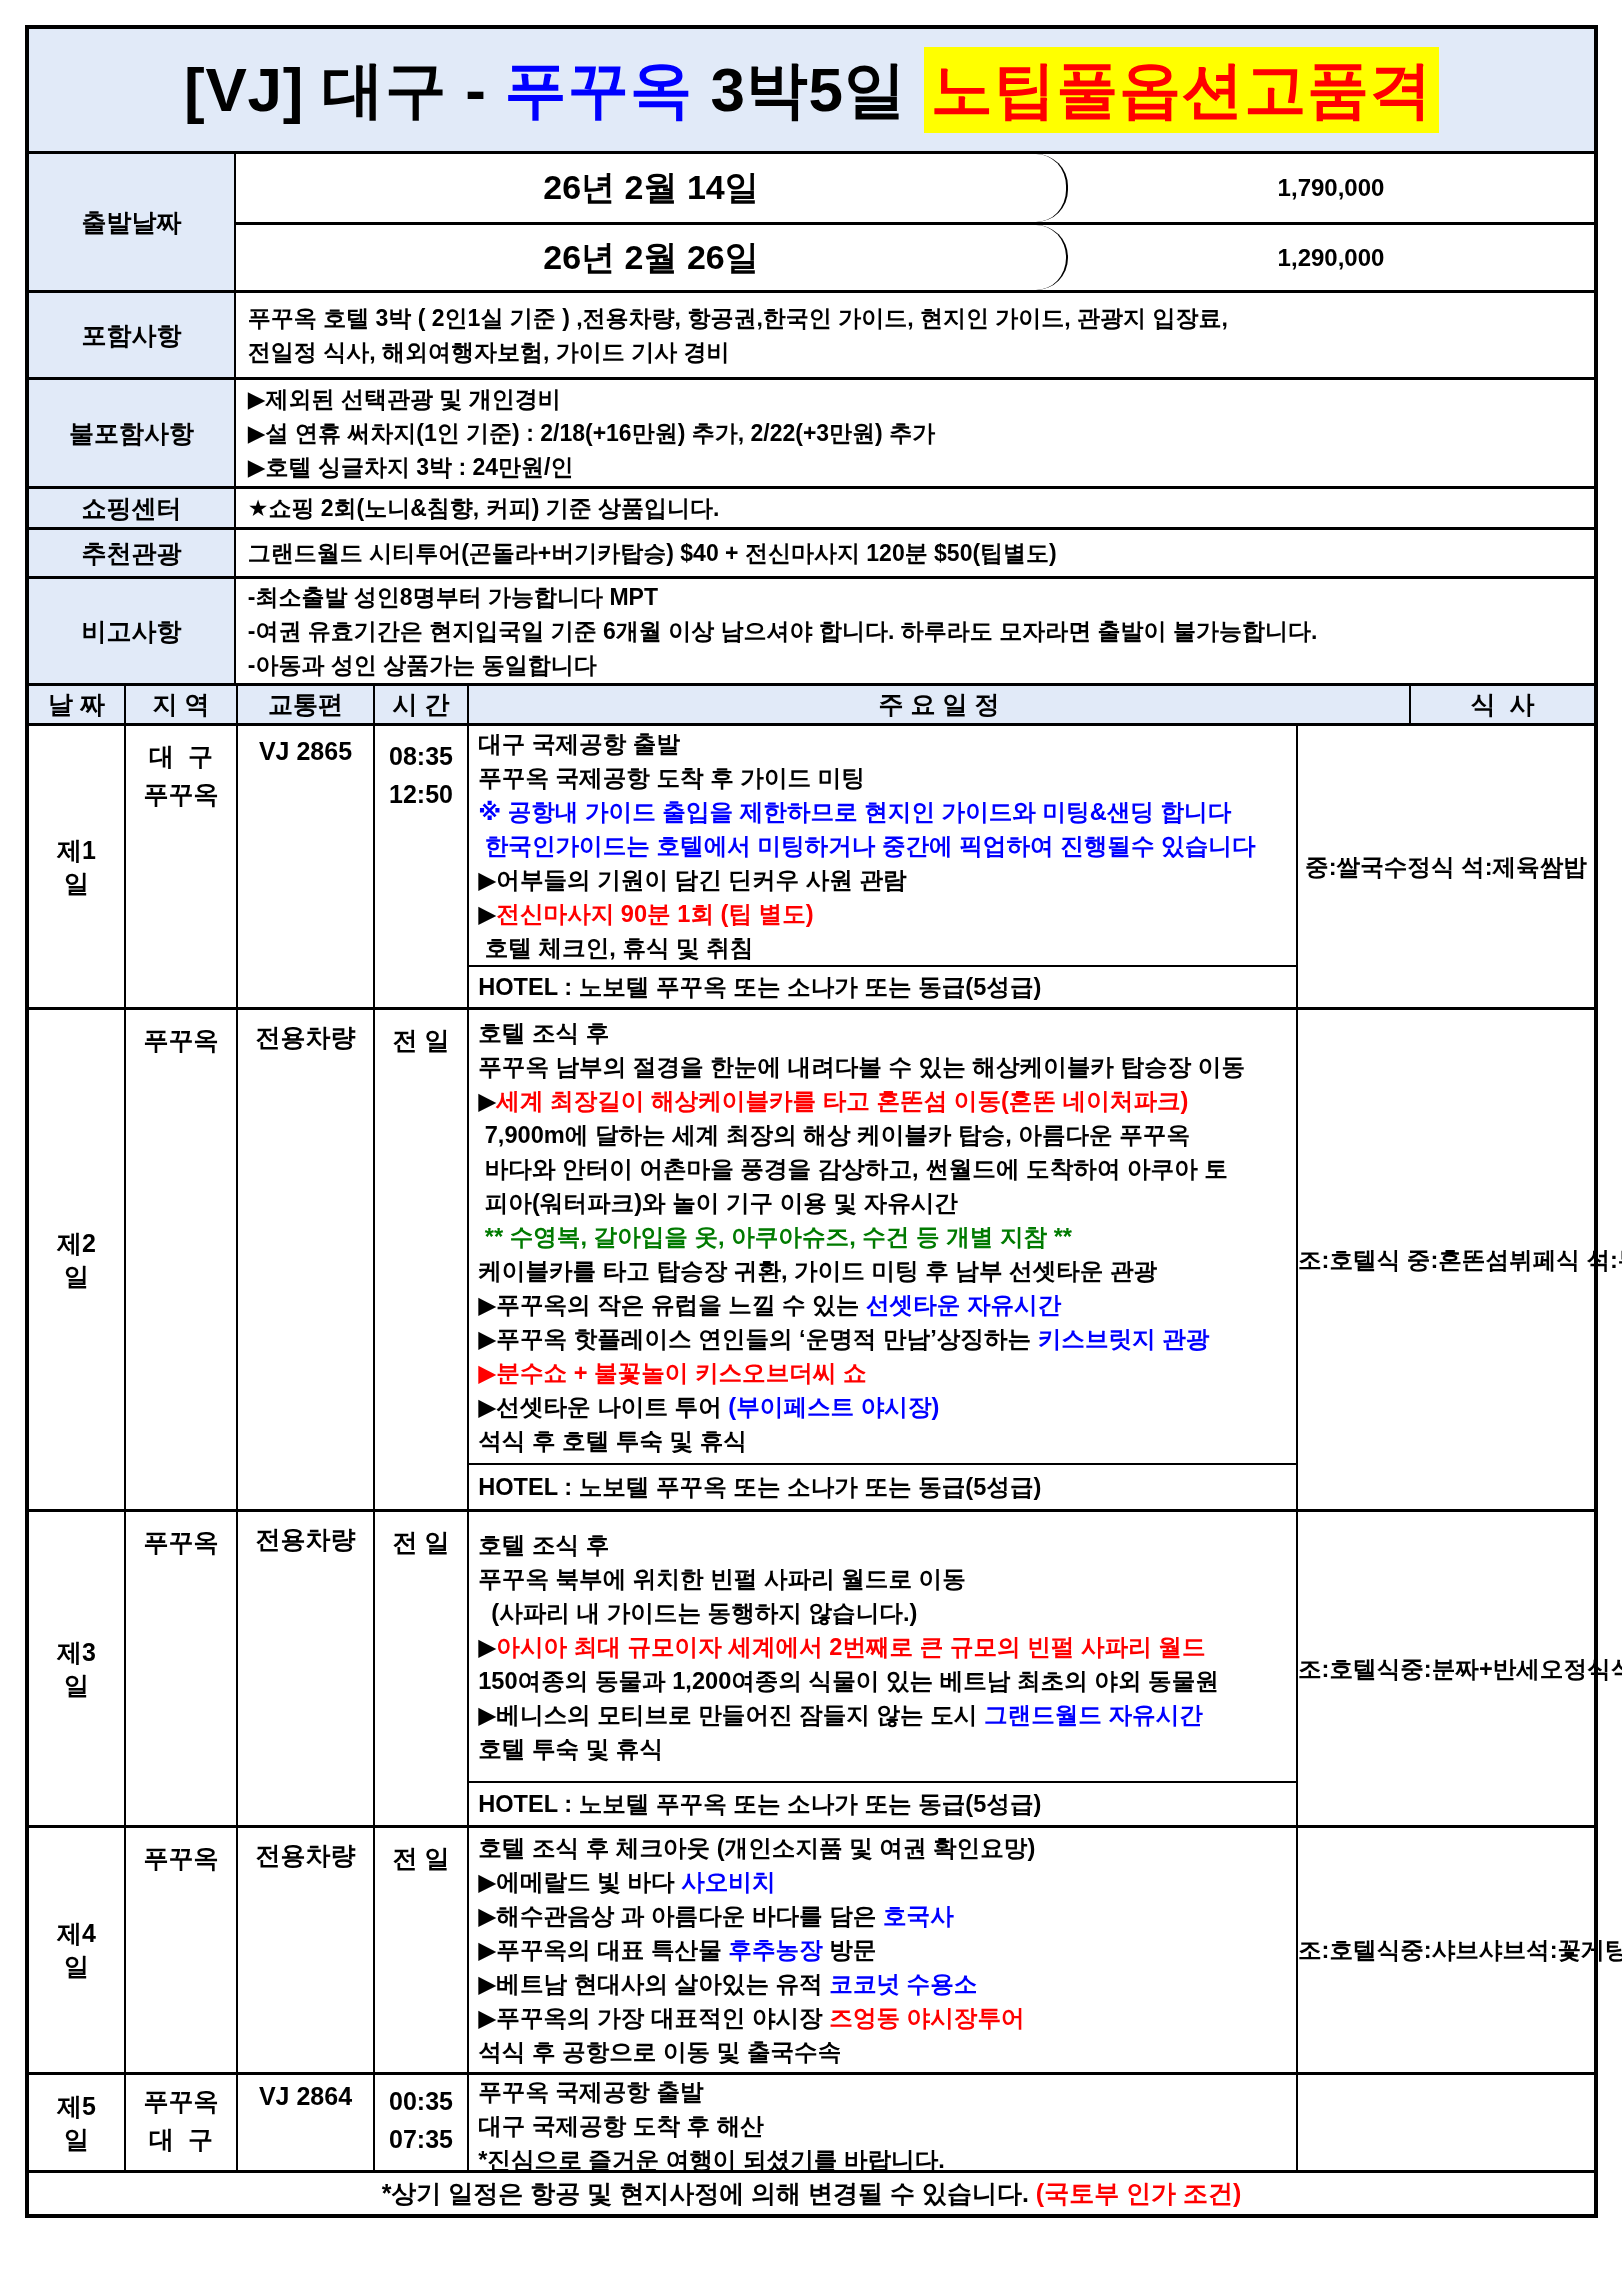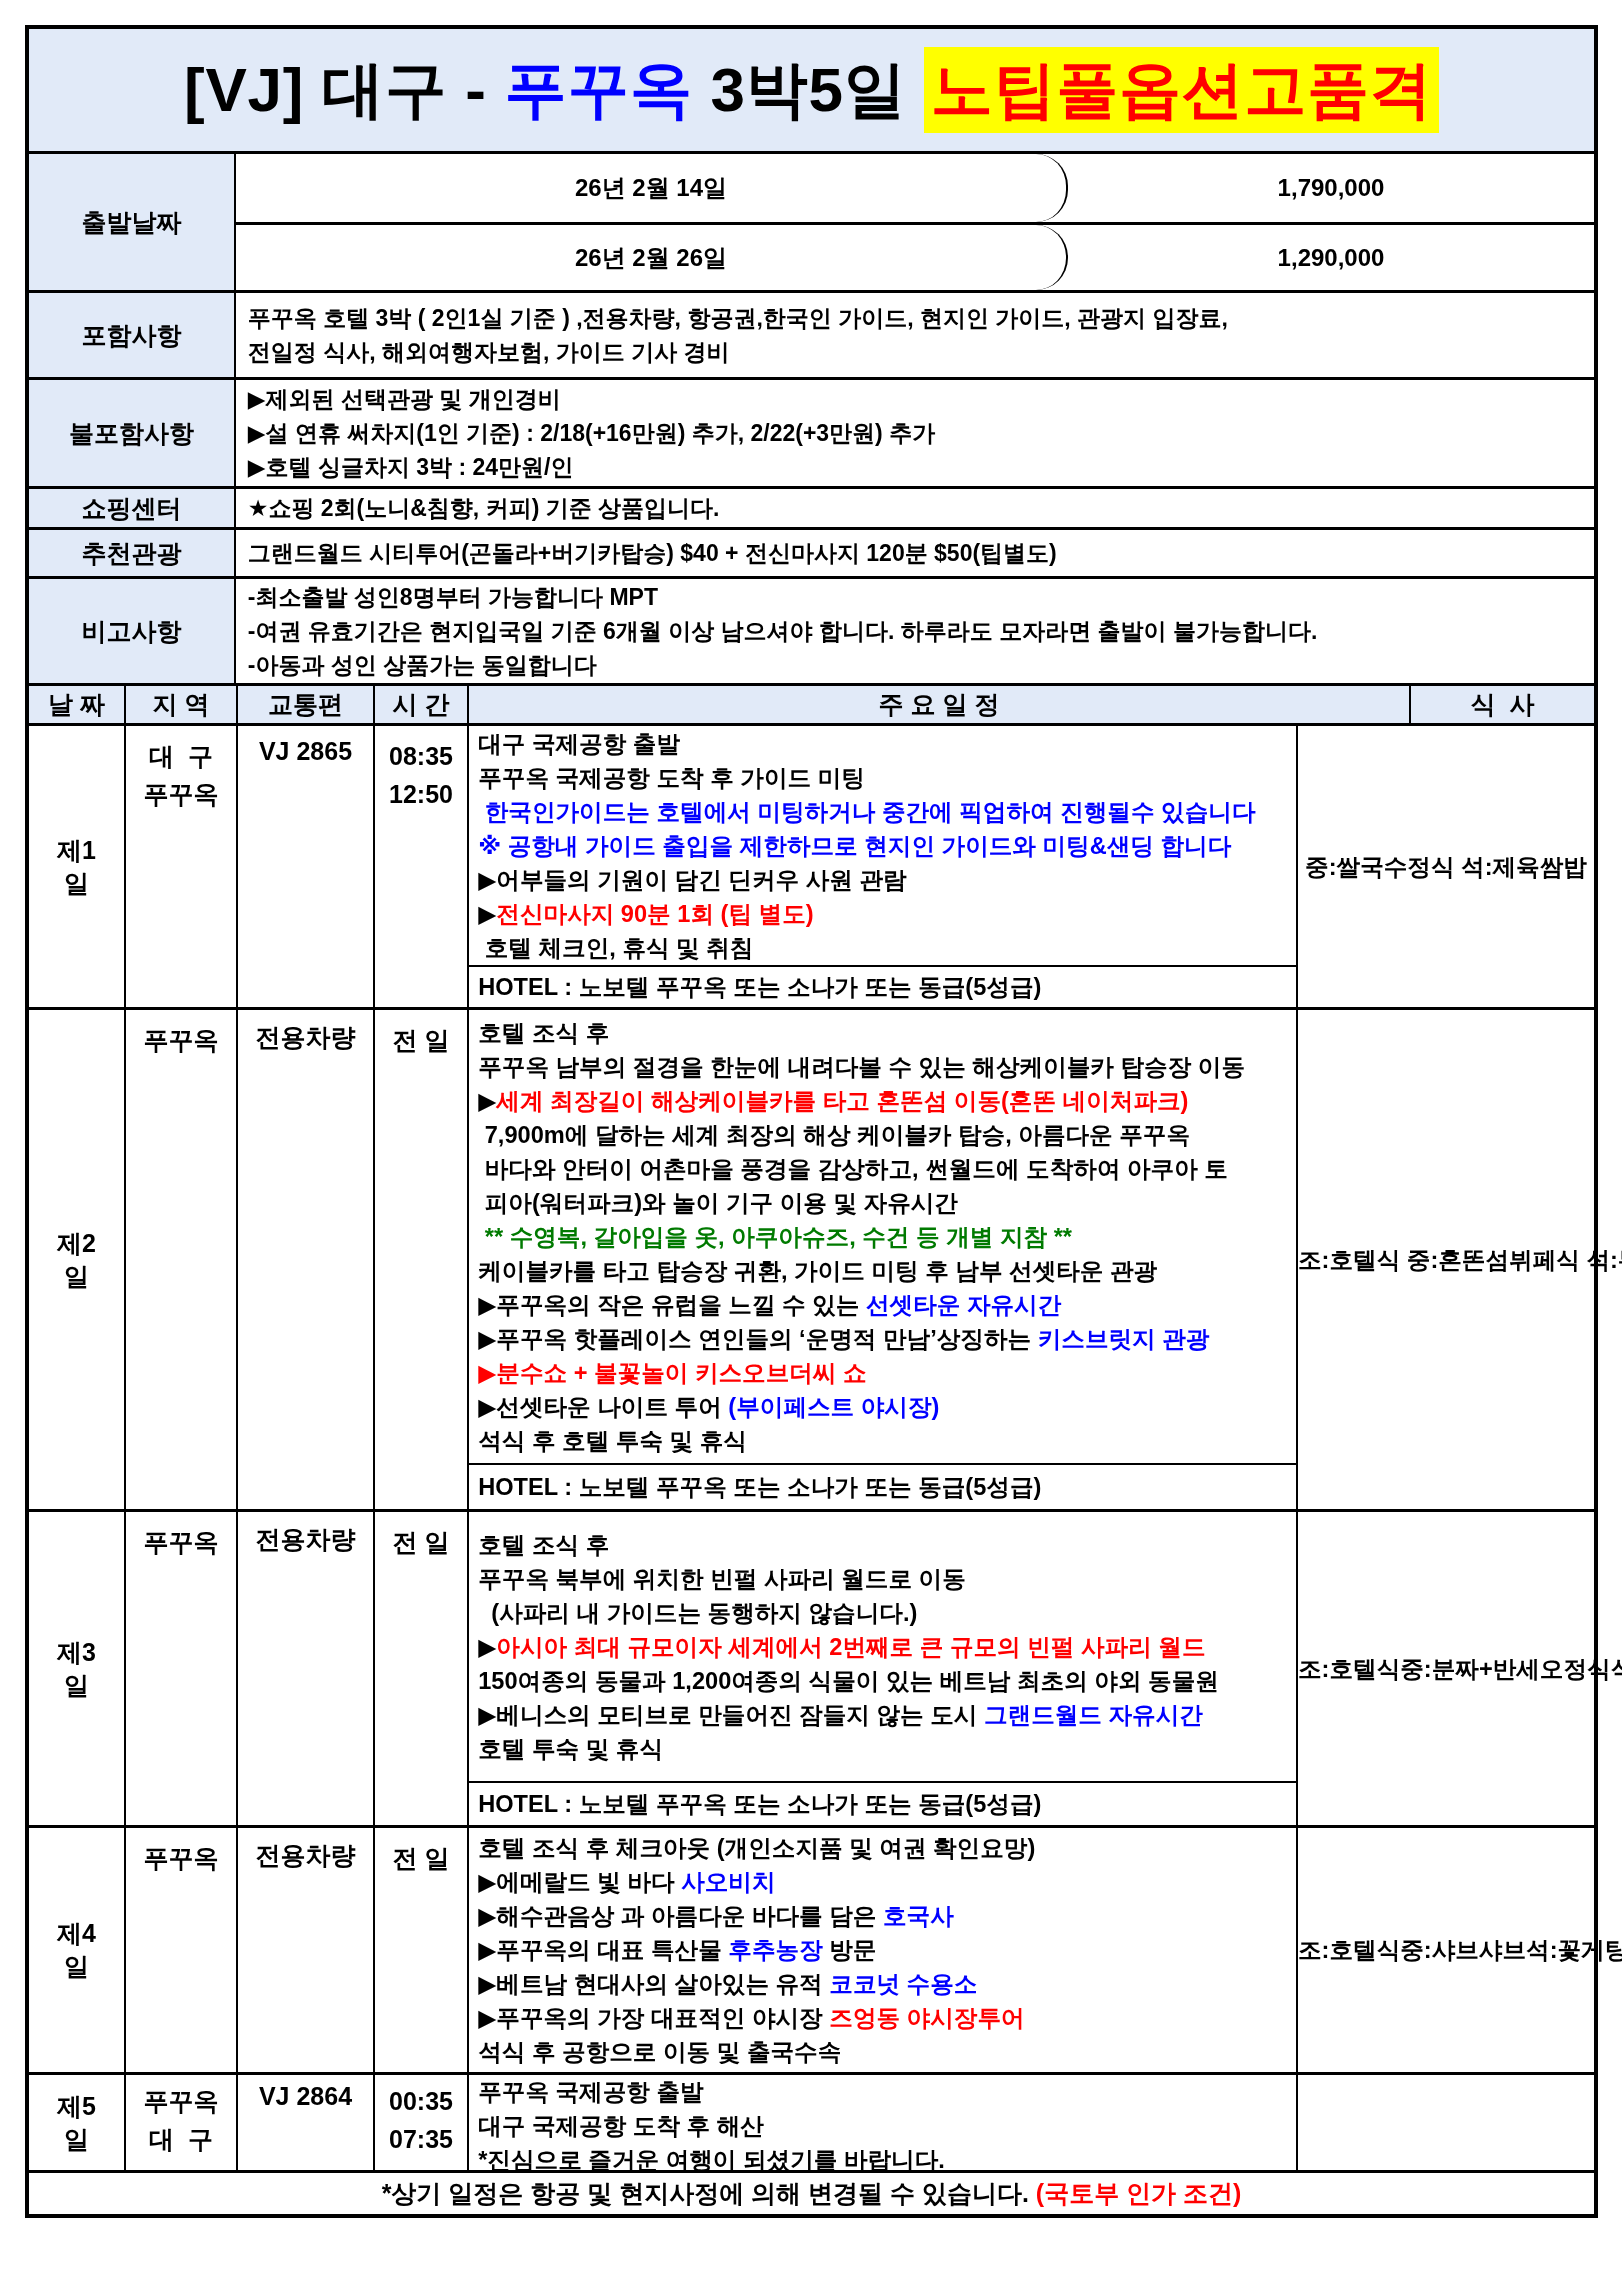--- a/index.html
+++ b/index.html
@@ -21,21 +21,21 @@
   .trow{ display:flex; border-top:3.3px solid #000; }
   .tlabel{ width:207px; flex:none; background:var(--lb); display:flex; align-items:center; justify-content:center;
            font-size:25px; border-right:2px solid #000; text-align:center; }
   .tcontent{ flex:1; display:flex; flex-direction:column; justify-content:center; padding-left:11.8px;
              font-size:23px; }
   .tcontent .line{ height:34px; display:flex; align-items:center; white-space:pre; }
 
   .dep-right{ flex:1; display:flex; flex-direction:column; }
   .dep-row{ display:flex; height:68px; }
   .dep-row + .dep-row{ border-top:3.3px solid #000; }
-  .dep-date{ width:832px; flex:none; border-right:2px solid #000; display:flex; align-items:center; justify-content:center; font-size:24px;border-radius:32px; }
+  .dep-date{ width:832px; flex:none; border-right:2px solid #000; display:flex; align-items:center; justify-content:center; font-size:34px;border-radius:32px; }
   .dep-price{ flex:1; display:flex; align-items:center; justify-content:center; font-size:24px; }
 
   
   .shead{ display:flex; border-top:3.3px solid #000; height:40px; background:var(--lb); }
   .shead .hc{ display:flex; align-items:center; justify-content:center; font-size:25px; border-right:2px solid #000; white-space:pre; }
   .shead .hc:last-child{ border-right:none; }
 
   .drow{ display:flex; border-top:3.3px solid #000; }
   .cell{ flex:none; border-right:2px solid #000; }
   .c-day{ width:97px; display:flex; flex-direction:column; align-items:center; justify-content:center;
@@ -127,22 +127,22 @@
 
   <div class="drow" style="height:284px">
     <div class="cell c-day"><div class="line">제1</div><div class="line">일</div></div>
     <div class="cell c-region"><div class="line">대  구</div><div class="line">푸꾸옥</div></div>
     <div class="cell c-trans">VJ 2865</div>
     <div class="cell c-time"><div class="line">08:35</div><div class="line">12:50</div></div>
     <div class="cell c-main">
       <div class="main-lines">
           <div class="line"><span style="color: rgb(0, 0, 0);">대구 국제공항 출발</span></div>
           <div class="line"><span style="color: rgb(0, 0, 0);">푸꾸옥 국제공항 도착 후 가이드 미팅</span></div>
+          <div class="line"><span style="color: rgb(0, 0, 255);">※ 공항내 가이드 출입을 제한하므로 현지인 가이드와 미팅&amp;샌딩 합니다</span></div>
           <div class="line"><span style="color: rgb(0, 0, 255);"> 한국인가이드는 호텔에서 미팅하거나 중간에 픽업하여 진행될수 있습니다</span></div>
-          <div class="line"><span style="color: rgb(0, 0, 255);">※ 공항내 가이드 출입을 제한하므로 현지인 가이드와 미팅&amp;샌딩 합니다</span></div>
           <div class="line"><span style="color: rgb(0, 0, 0);">▶어부들의 기원이 담긴 딘커우 사원 관람</span></div>
           <div class="line"><span style="color: rgb(0, 0, 0);">▶</span><span style="color: rgb(255, 0, 0);">전신마사지 90분 1회 (팁 별도)</span></div>
           <div class="line"><span style="color: rgb(0, 0, 0);"> 호텔 체크인, 휴식 및 취침</span></div>
         </div>
       <div class="hotel-strip" style="height:42px">HOTEL : 노보텔 푸꾸옥 또는 소나가 또는 동급(5성급)</div>
     </div>
     <div class="cell c-meal">
         <div class="line">중:쌀국수</div>
         <div class="line">정식</div>
         <div class="line">&nbsp;</div>

